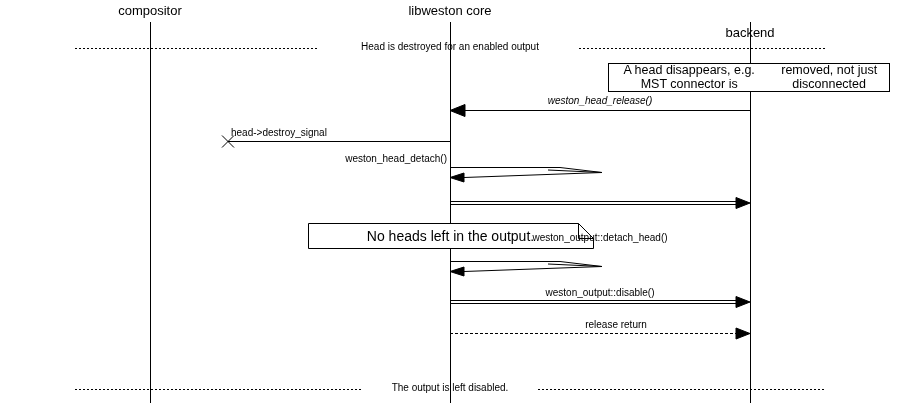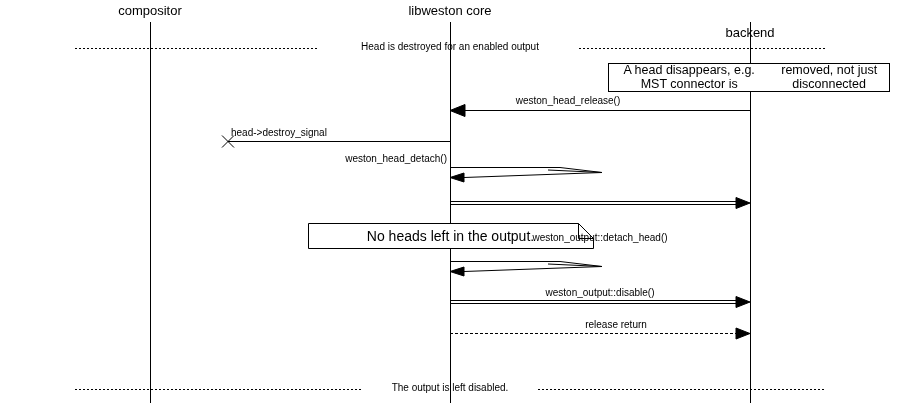--- a/index.html
+++ b/index.html
@@ -97,21 +97,21 @@
   <div class="lbl center title" style="left:450px;top:4px;">libweston core</div>
   <div class="lbl center title" style="left:750px;top:16px;margin-top:10px;">backend</div>
 
   <div class="lbl center" style="left:450px;top:40px;">Head is destroyed for an enabled output</div>
 
   <div class="notebox" style="left:608px;top:63px;width:280px;height:27px;">
     <div>A head disappears, e.g. MST connector is</div>
     <div>removed, not just disconnected</div>
   </div>
 
-  <div class="lbl center" style="left:568px;top:94px;">weston_head_release()</div>
+  <div class="lbl center" style="left:600px;top:94px;font-style:italic;">weston_head_release()</div>
 
   <div class="lbl" style="left:231px;top:126px;">head-&gt;destroy_signal</div>
 
   <div class="lbl" style="right:453px;top:152px;">weston_head_detach()</div>
 
   <div class="lbl center" style="left:600px;top:187px;margin-top:44px;">weston_output::detach_head()</div>
 
   <div class="note-overlay" style="left:308px;top:223px;width:285px;height:25px;">No heads left in the output.</div>
 
 

